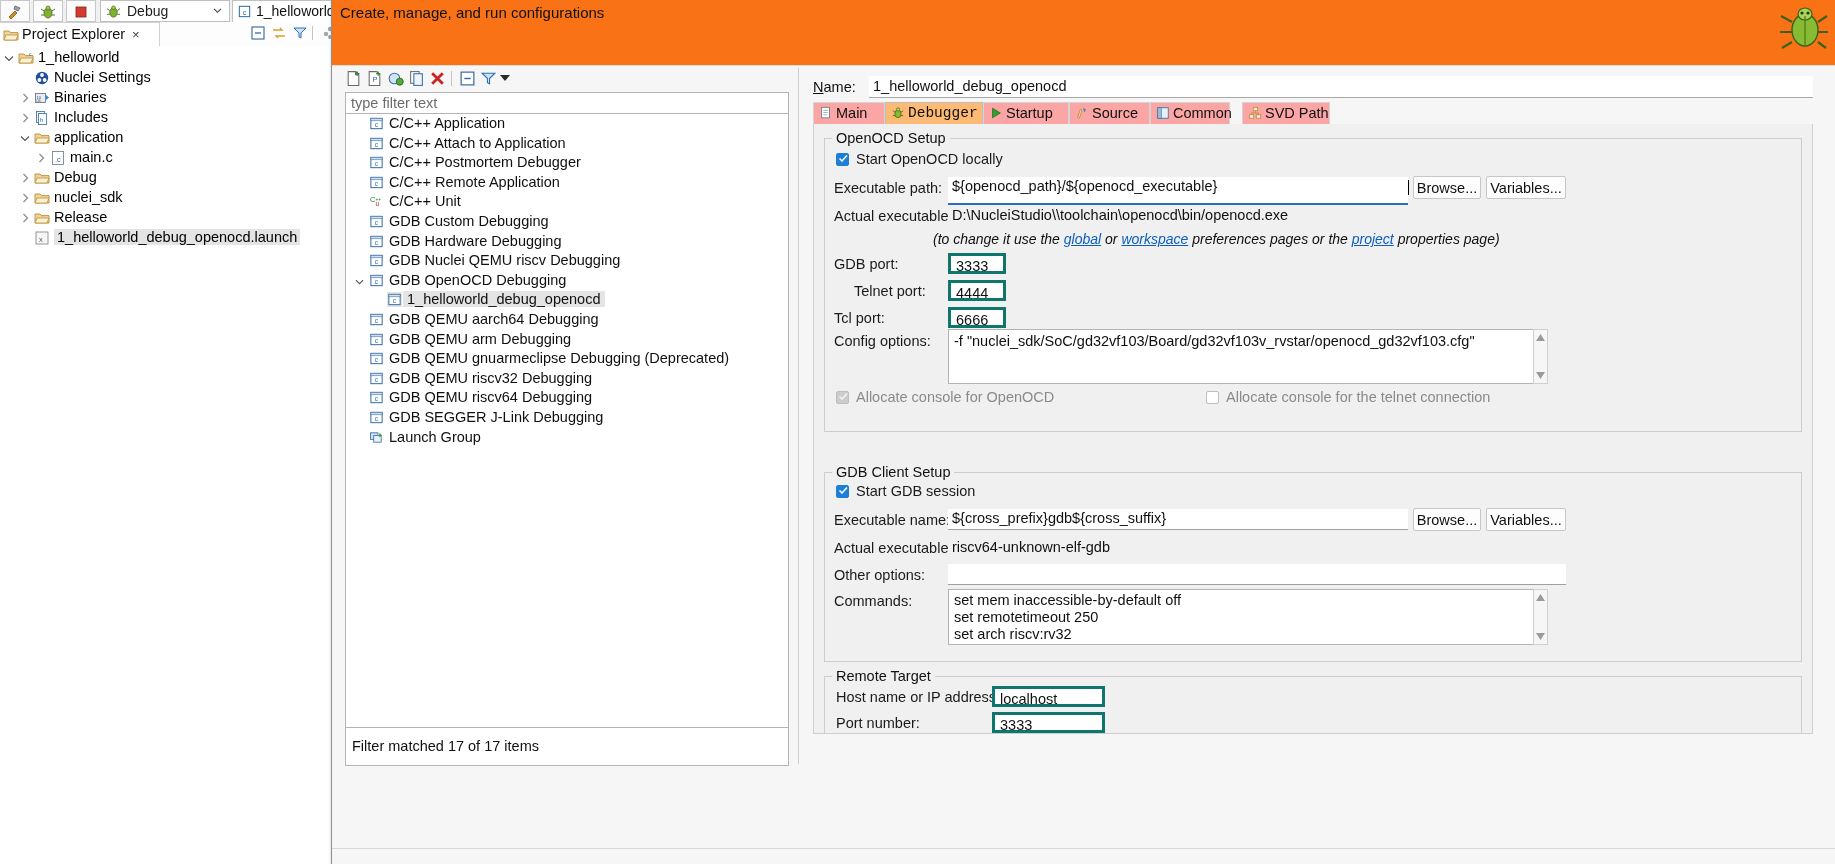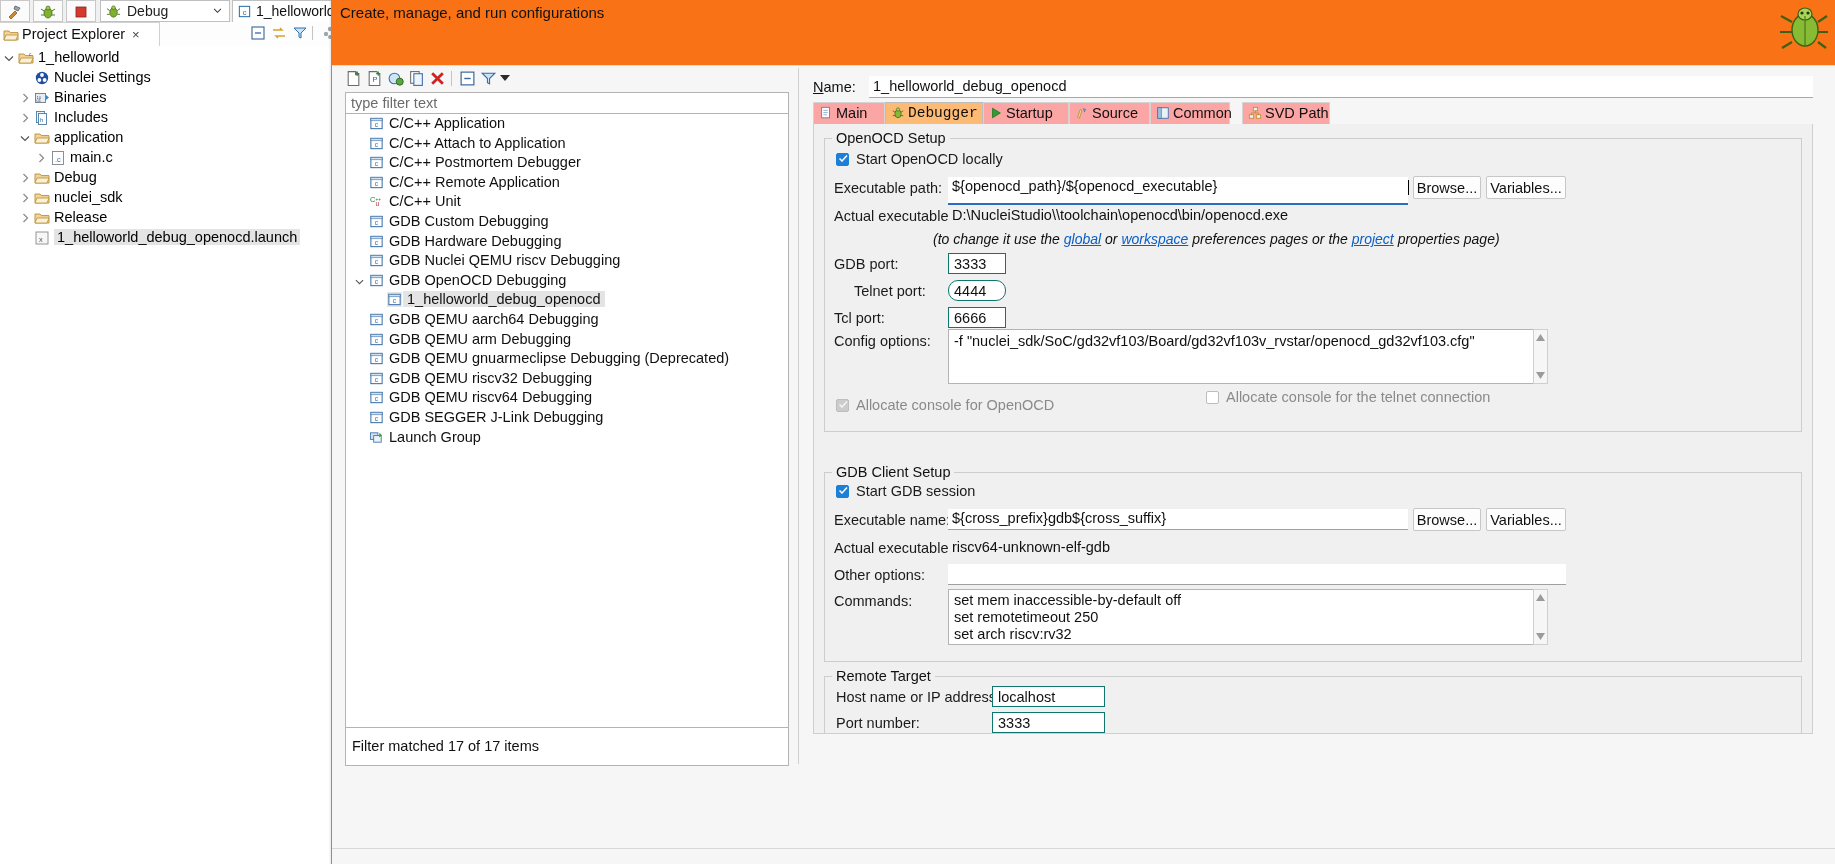--- a/index.html
+++ b/index.html
@@ -78,21 +78,21 @@
   .ctab .ci{position:absolute;left:5px;top:3px;width:14px;height:14px;}
   .ctab .cl{position:absolute;left:22px;top:2px;font-size:14.5px;white-space:nowrap;}
 
   .tabbody{position:absolute;left:14px;top:56px;width:1000px;height:610px;background:#f0f0f0;border:1px solid #cfcfcf;border-top:none;box-sizing:border-box;}
 
   .group{position:absolute;border:1px solid #cdcdcd;box-sizing:border-box;}
   .group > .gtitle{position:absolute;left:7px;top:-9px;background:#f0f0f0;padding:0 4px;font-size:14.5px;}
 
   .flabel{position:absolute;font-size:14.5px;color:#1a1a1a;white-space:nowrap;}
   .fdim{color:#8a8a8a;}
-  .finput{position:absolute;background:#ffffff;border:1px solid #0f766e;box-sizing:border-box;}
+  .finput{position:absolute;background:#ffffff;border:3px solid #0f766e;box-sizing:border-box;}
   .finput .v{position:absolute;left:5px;top:2px;font-size:14.5px;white-space:nowrap;}
   .uline{position:absolute;background:#ffffff;border:none;border-bottom:1px solid #a0a0a0;box-sizing:border-box;}
   .uline.focus{border-bottom:2px solid #2a6ebf;}
   .uline .v{position:absolute;left:4px;top:1px;font-size:14.5px;white-space:nowrap;}
   .ro{position:absolute;background:#f0f0f0;}
   .ro .v{position:absolute;left:4px;top:1px;font-size:14.5px;white-space:nowrap;}
   .caret{display:inline-block;width:1px;height:15px;background:#000;vertical-align:-3px;}
 
   .cbx{position:absolute;width:13px;height:13px;box-sizing:border-box;border:1px solid #8a8a8a;background:#fff;border-radius:2px;}
   .cbx.on{background:#1d7fd6;border-color:#1d7fd6;}
@@ -582,21 +582,21 @@
         <div style="position:absolute;left:108px;top:92px;font-size:14px;white-space:nowrap;font-style:italic;">
           <span>(to change it use the </span><span class="lnk">global</span><span> or </span><span class="lnk">workspace</span><span> preferences pages or the </span><span class="lnk">project</span><span> properties page)</span>
         </div>
 
         <span class="flabel" style="left:9px;top:117px;">GDB port:</span>
         <div class="finput" style="left:123px;top:114px;width:58px;height:21px;">
           <span class="v">3333</span>
         </div>
 
         <span class="flabel" style="left:9px;top:144px;margin-left:20px;">Telnet port:</span>
-        <div class="finput" style="left:123px;top:141px;width:58px;height:21px;border-radius:10px;">
+        <div class="finput" style="left:123px;top:141px;width:58px;height:21px;">
           <span class="v">4444</span>
         </div>
 
         <span class="flabel" style="left:9px;top:171px;">Tcl port:</span>
         <div class="finput" style="left:123px;top:168px;width:58px;height:21px;">
           <span class="v">6666</span>
         </div>
 
         <span class="flabel" style="left:9px;top:194px;">Config options:</span>
         <div class="area" style="left:123px;top:190px;width:600px;height:55px;">
@@ -604,21 +604,21 @@
         </div>
         <div class="scroll" style="left:708px;top:190px;height:55px;">
           <svg class="up" style="top:4px;" viewBox="0 0 9 7">
               <path d="M4.5 0L9 7H0z" fill="#9b9b9b"></path>
             </svg>
           <svg class="dn" style="bottom:4px;" viewBox="0 0 9 7">
               <path d="M0 0h9L4.5 7z" fill="#9b9b9b"></path>
             </svg>
         </div>
 
-        <div style="position:absolute;left:11px;top:252px;margin-top:8px;">
+        <div style="position:absolute;left:11px;top:252px;">
           <div class="cbx on dis" style="position:relative;display:inline-block;">
             <svg class="tick" viewBox="0 0 9 7">
                 <path d="M0.5 3.5l2.5 2.5 5-5.5" stroke="#f4f4f4" stroke-width="1.5" fill="none"></path>
               </svg>
           </div>
           <span class="flabel fdim" style="left:20px;top:-2px;">Allocate console for OpenOCD</span>
         </div>
         <div style="position:absolute;left:381px;top:252px;">
           <div class="cbx" style="position:relative;display:inline-block;border-color:#bdbdbd;"></div>
           <span class="flabel fdim" style="left:20px;top:-2px;">Allocate console for the telnet connection</span>

